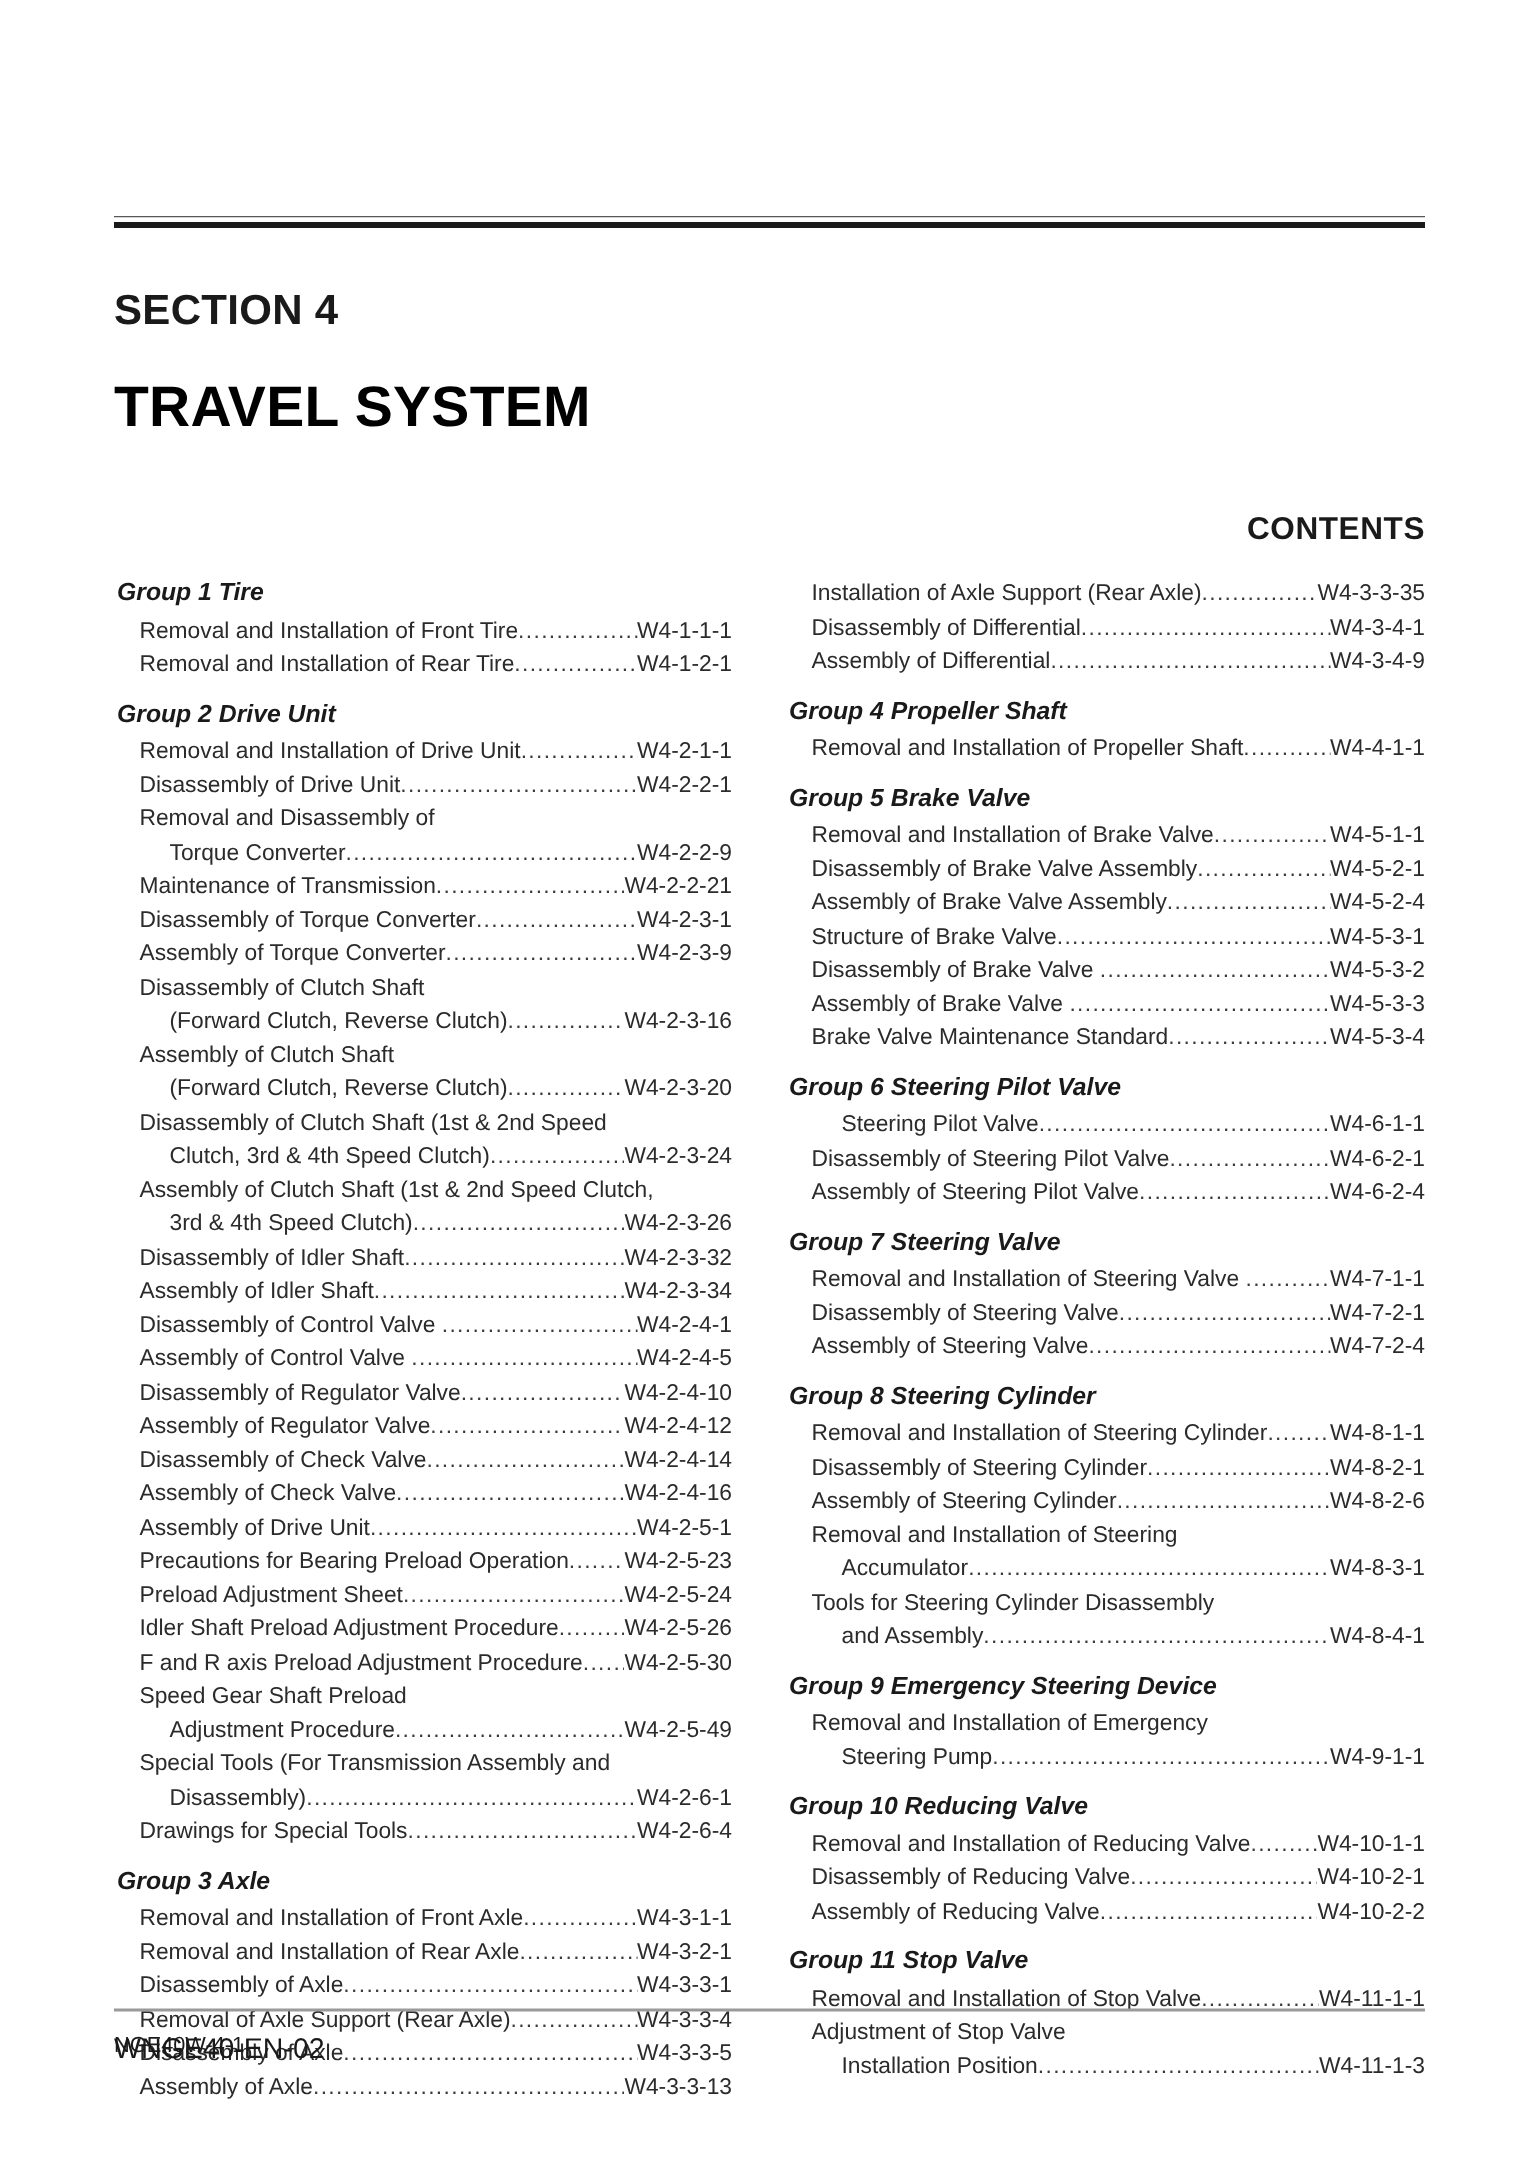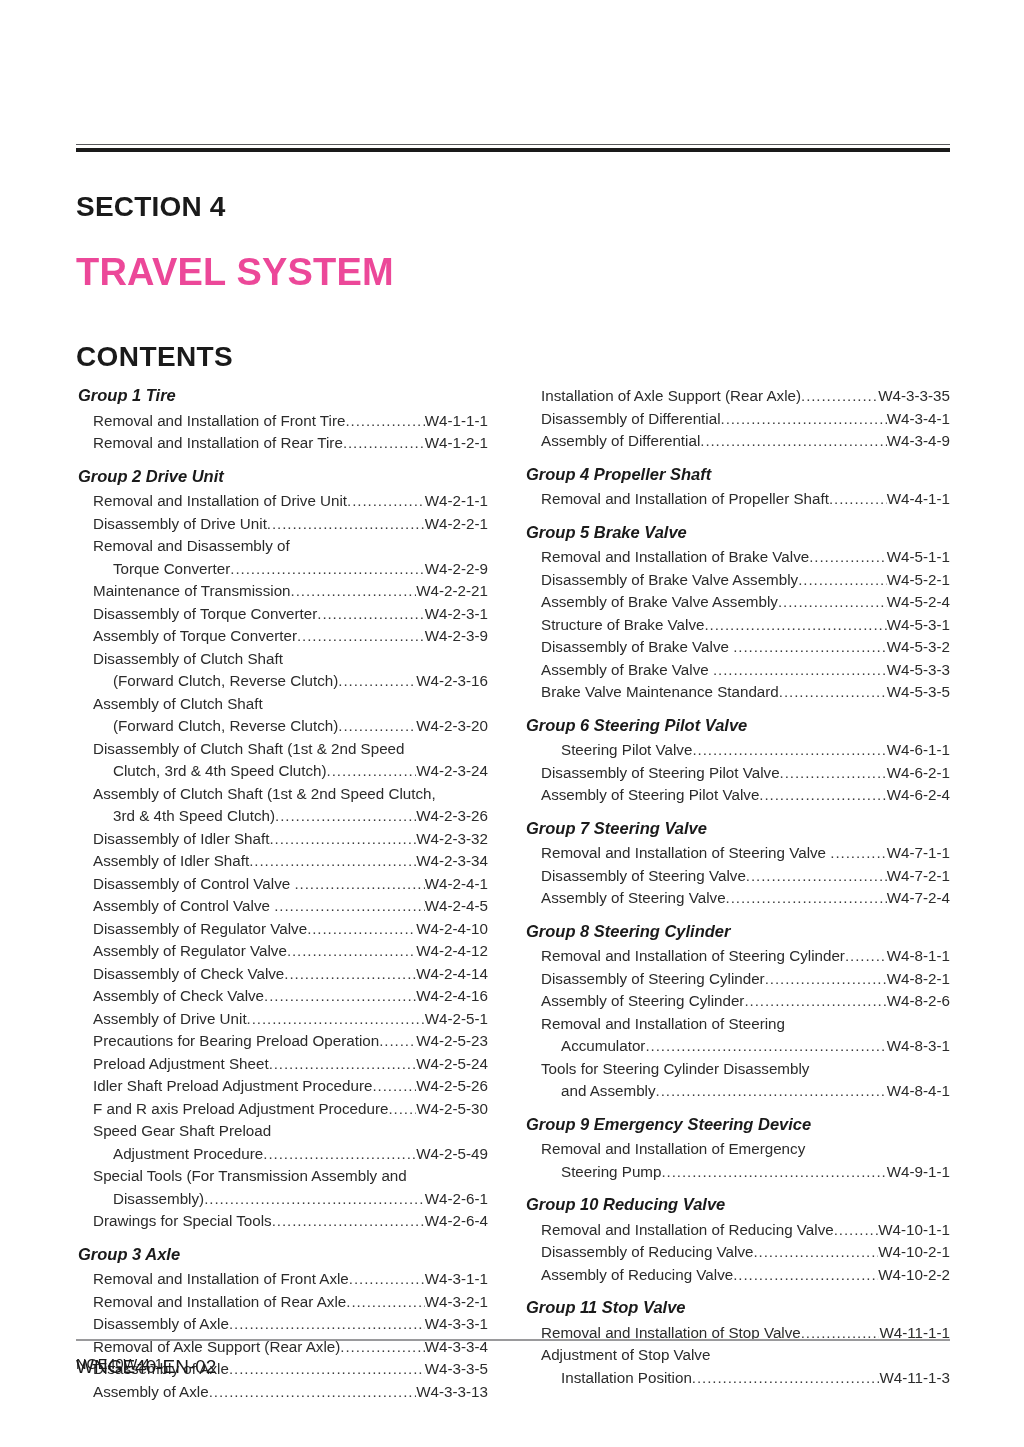--- a/index.html
+++ b/index.html
@@ -59,29 +59,29 @@
     letter-spacing: 0.2px;
     color: #1a1a1a;
   }
   .section-title {
     position: absolute;
     left: 0;
     top: 251px;
     font-size: 38px;
     font-weight: bold;
     letter-spacing: 0.2px;
-    color: #ec4899;
+    color: #000000;
   }
   .contents-heading {
     position: absolute;
     left: 0;
     top: 341px;
     width: 874px;
-    text-align: left;
-    font-size: 28px;
+    text-align: right;
+    font-size: 21px;
     font-weight: bold;
     letter-spacing: 0.4px;
     color: #1a1a1a;
   }
 
   
   .columns {
     position: absolute;
     left: 0;
     top: 385px;
@@ -450,21 +450,21 @@
             <span class="pageno">W4-5-3-2</span>
           </div>
           <div class="entry">
             <span class="entry-label pad">Assembly of Brake Valve</span>
             <span class="dots"></span>
             <span class="pageno">W4-5-3-3</span>
           </div>
           <div class="entry">
             <span class="entry-label">Brake Valve Maintenance Standard</span>
             <span class="dots"></span>
-            <span class="pageno">W4-5-3-5</span>
+            <span class="pageno">W4-5-3-4</span>
           </div>
           <div class="group-title">Group 6 Steering Pilot Valve</div>
           <div class="entry cont">
             <span class="entry-label">Steering Pilot Valve</span>
             <span class="dots"></span>
             <span class="pageno">W4-6-1-1</span>
           </div>
           <div class="entry">
             <span class="entry-label">Disassembly of Steering Pilot Valve</span>
             <span class="dots"></span>

